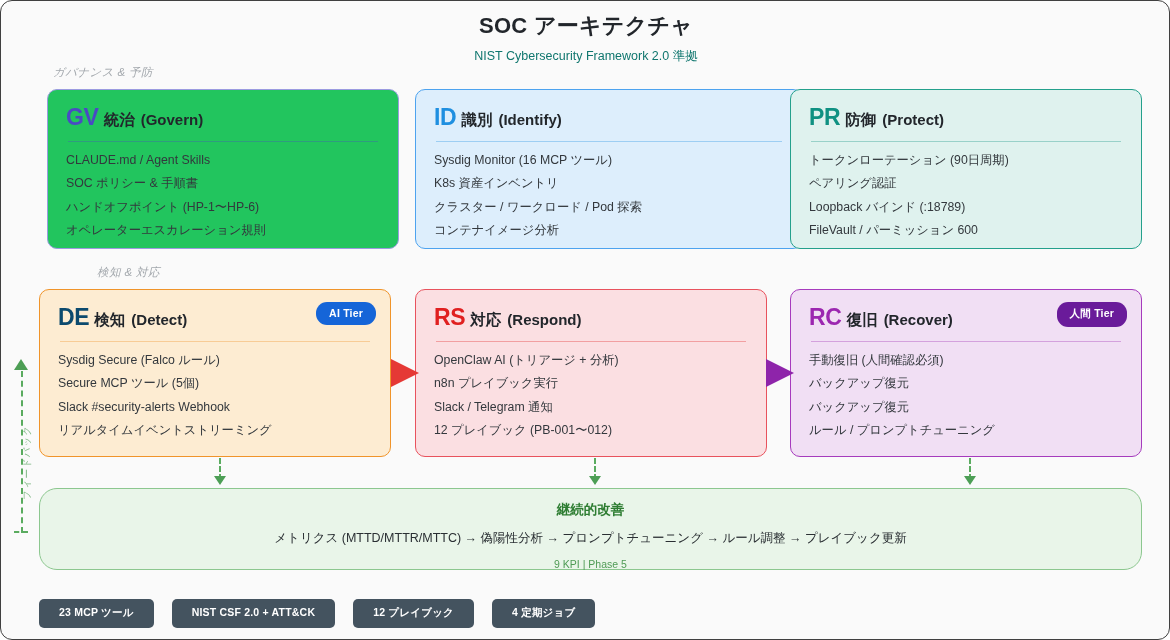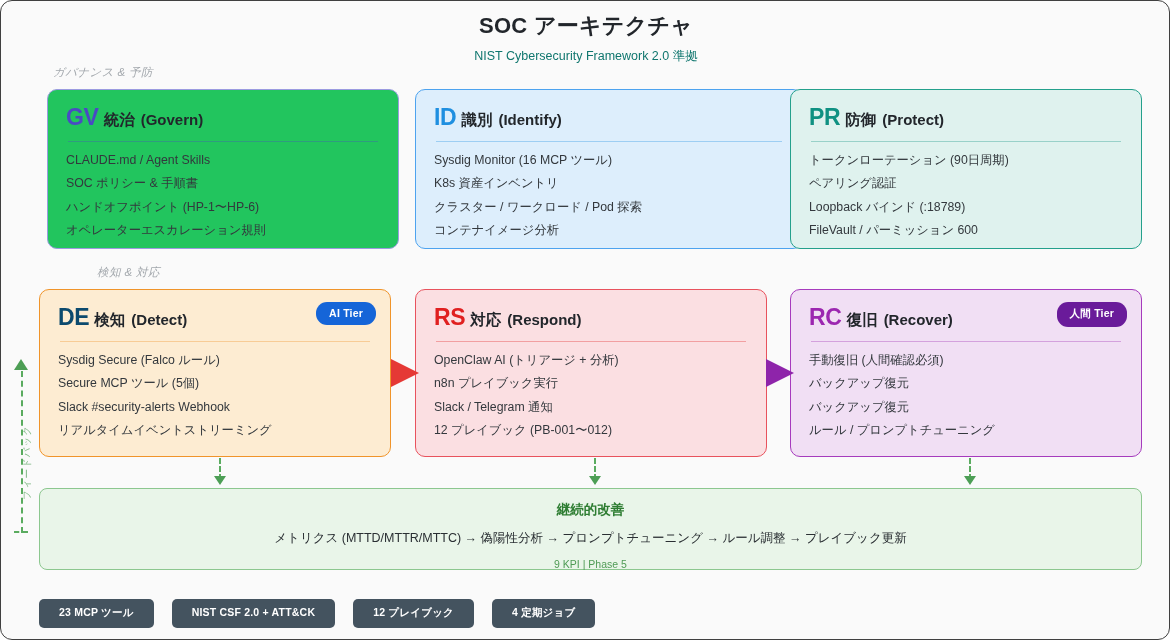--- a/index.html
+++ b/index.html
@@ -109,21 +109,21 @@
   #fb-text {
     position: absolute; left: -19px; top: 455px; width: 90px;
     transform: rotate(-90deg);
     font-size: 9.5px; color: #7fb884; letter-spacing: 1px;
     text-align: center; white-space: nowrap;
   }
 
   
   #panel {
     position: absolute; left: 38px; top: 487px; width: 1103px; height: 82px;
-    background: #e9f5e9; border: 1.6px solid #8cc78f; border-radius: 8px;
+    background: #e9f5e9; border: 1.6px solid #8cc78f; border-radius: 18px;
     text-align: center; padding-top: 12px;
   }
   #panel-title { font-size: 13.5px; font-weight: bold; color: #2e7d32; }
   #panel-flow  { font-size: 12.5px; color: #2a2f33; margin-top: 11px; }
   #panel-meta  { font-size: 10.5px; color: #4f9b55; margin-top: 11px; }
 
   
   #pills { position: absolute; left: 38px; top: 598px; display: flex; gap: 18px; }
   .pill {
     background: #44535f; color: #ffffff; border-radius: 5px;

